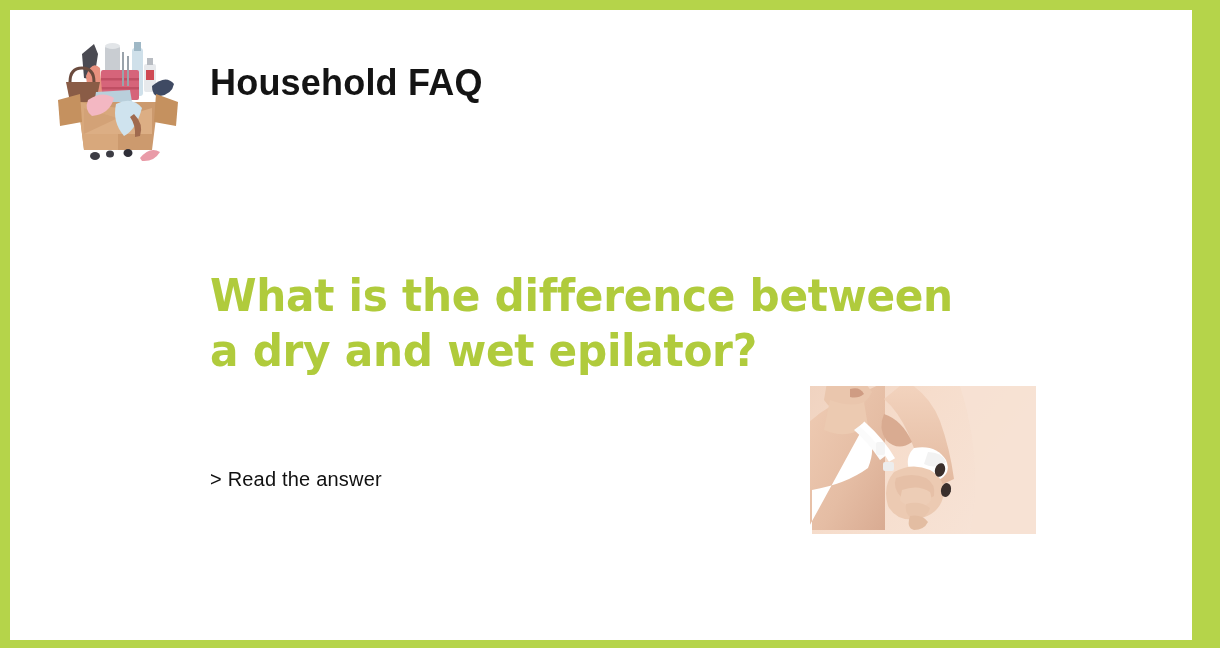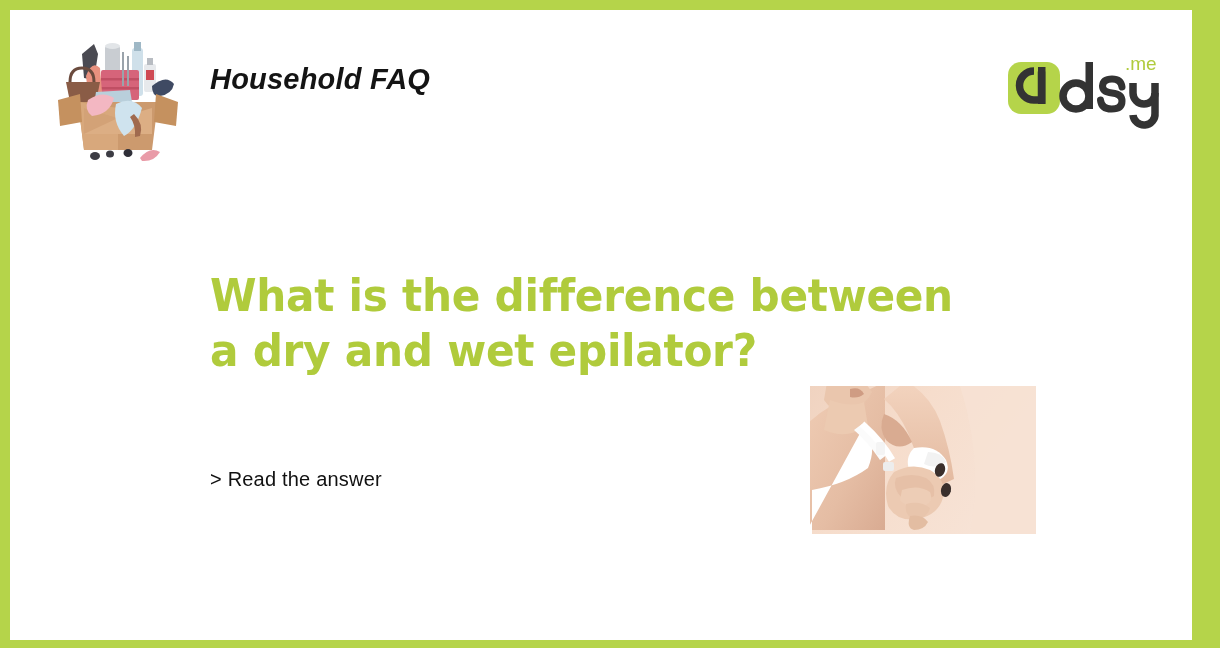--- a/index.html
+++ b/index.html
@@ -16,22 +16,22 @@
     background:#ffffff;
   }
 
   
   .header { position:absolute; left:0; top:0; width:100%; height:150px; }
 
   .box-illo { position:absolute; left:38px; top:20px; width:140px; height:135px; }
 
   .page-title {
     position:absolute; left:200px; top:55px;
-    font-size:29px; font-weight:bold; color:#141414;
-    letter-spacing:0.2px; line-height:1;font-style:italic;
+    font-size:36px; font-weight:bold; color:#141414;
+    letter-spacing:0.2px; line-height:1;
   }
 
   
   .logo { position:absolute; left:980px; top:30px; width:175px; height:95px; }
   .logo svg { display:block; }
 
   
   .headline {
     position:absolute; left:200px; top:258px; width:900px;
     color:#b0cb3c;
@@ -120,38 +120,20 @@
 
         <ellipse cx="47" cy="126" rx="5" ry="4" fill="#3c3c44"></ellipse>
         <ellipse cx="62" cy="124" rx="4" ry="3.5" fill="#3c3c44"></ellipse>
         <ellipse cx="80" cy="123" rx="4.5" ry="4" fill="#2f2f38"></ellipse>
         <path d="M92 128 q10 -12 20 -6 q-6 10 -18 9 Z" fill="#e99ba8"></path>
       </svg>
     </div>
 
     <div class="page-title">Household FAQ</div>
 
-    <div class="logo">
-      <svg viewBox="0 0 175 95" width="175" height="95">
-
-        <rect x="18" y="22" width="52" height="52" rx="13" fill="#b5d44a"></rect>
-        <path d="M44 31 a14.5 14.5 0 1 0 0 29 h7.5 V31.5" fill="none" stroke="#333333" stroke-width="7.5" stroke-linecap="butt"></path>
-        <rect x="48" y="27" width="7.5" height="37" fill="#333333"></rect>
-
-        <circle cx="86" cy="56" r="13" fill="none" stroke="#333333" stroke-width="7.5"></circle>
-        <rect x="95.5" y="22" width="7.5" height="47" fill="#333333"></rect>
-
-        <path d="M132 47 q-1 -8 -10 -8 q-9 0 -9.5 7 q0 6 9.5 7 q10 1 10 8 q0 8 -10.5 8 q-10 0 -11 -9" fill="none" stroke="#333333" stroke-width="7" stroke-linecap="round"></path>
-
-        <path d="M143 43 v10 a11 11 0 0 0 22 0 v-10" fill="none" stroke="#333333" stroke-width="7.5"></path>
-        <path d="M165 53 v20 a11 11 0 0 1 -22 2" fill="none" stroke="#333333" stroke-width="7.5"></path>
-
-        <text x="135" y="30" font-family="Liberation Sans, sans-serif" font-size="19" fill="#b0cb3c">.me</text>
-      </svg>
-    </div>
   </div>
 
   <div class="headline">
     <div>What is the difference between</div>
     <div>a dry and wet epilator?</div>
   </div>
 
   <a class="read-link" href="#">&gt; Read the answer</a>
 
   <div class="photo">

